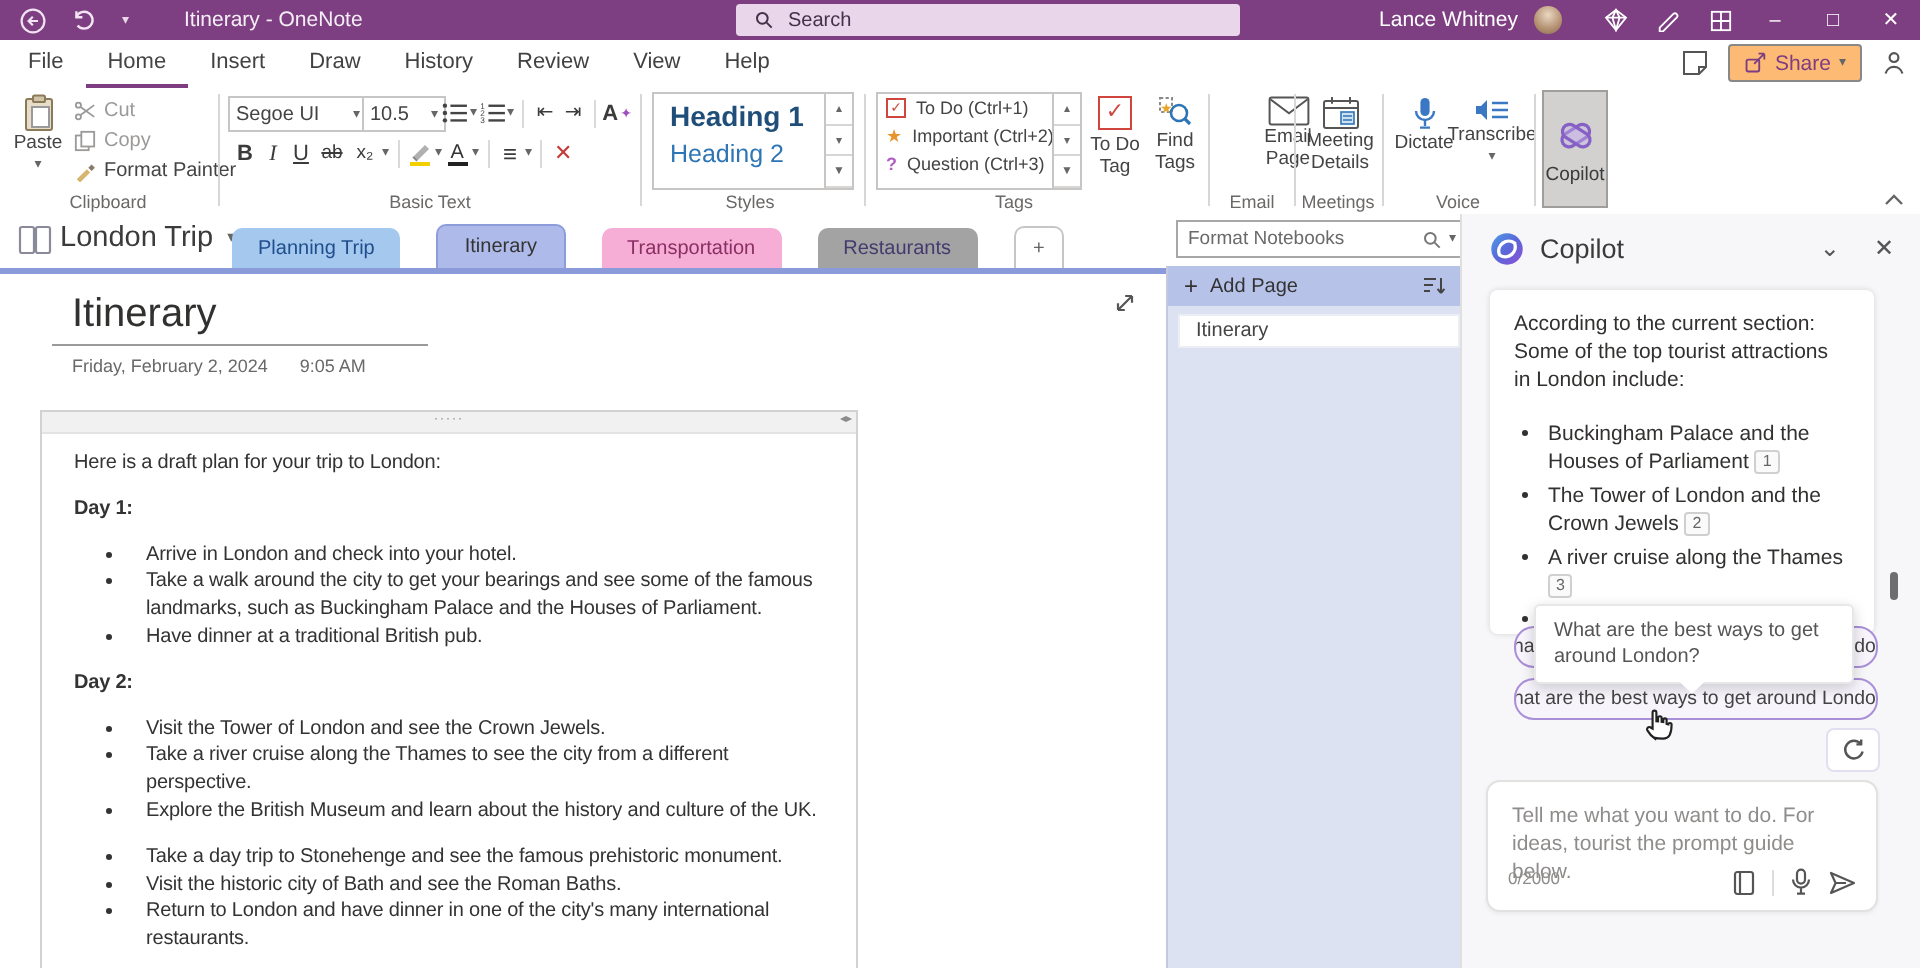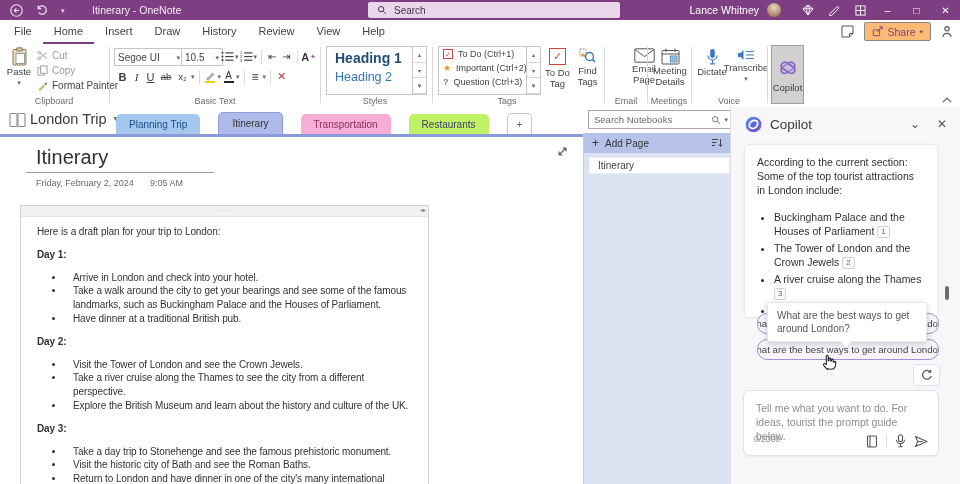--- a/index.html
+++ b/index.html
@@ -49,21 +49,21 @@
 
   
   .nbar{position:absolute;left:0;top:107px;width:730px;height:27px;background:#fff}
   .nbname{position:absolute;left:30px;top:4px;font-size:14.5px;color:#3b3b3b;display:flex;align-items:center;gap:7px}
   .nbname .caret{font-size:8px}
   .stabs{position:absolute;left:116px;bottom:0;display:flex;align-items:flex-end;gap:18px}
   .stab{height:20px;padding:0 13px;display:flex;align-items:center;font-size:10px;border-radius:5px 5px 0 0;white-space:nowrap}
   .stab.s0{background:#a5c8ee;color:#1f4e8c}
   .stab.s1{background:#aebbea;color:#333;border:1px solid #8d9cdb;border-bottom:none;height:21px}
   .stab.s2{background:#f6aed6;color:#8a2f63}
-  .stab.s3{background:#bef264;color:#443a6e}
+  .stab.s3{background:#a3a3a3;color:#443a6e}
   .stab.add{background:#fff;border:1px solid #c8c6c4;border-bottom:none;color:#666;padding:0 9px}
   .nbsearch{position:absolute;left:588px;top:3px;width:134px;height:17px;border:1px solid #a9a7a5;background:#fff;display:flex;align-items:center;justify-content:space-between;padding:0 5px;font-size:9.5px;color:#6a6a6a}
   .aline{position:absolute;left:0;top:134px;width:584px;height:3px;background:#8b9ad9}
 
   
   .content{position:absolute;left:0;top:137px;width:583px;height:347px;background:#fff}
   .pg-title{position:absolute;left:36px;top:9px;font-size:20px;color:#323130}
   .pg-rule{position:absolute;left:26px;top:35px;width:188px;height:1px;background:#9a9a9a}
   .pg-date{position:absolute;left:36px;top:41px;font-size:9px;color:#696969;display:flex;gap:16px}
   .outline{position:absolute;left:20px;top:68px;width:407px;height:281px;border:1px solid #d2d2d2;background:#fff}
@@ -418,21 +418,21 @@
     <span class="caret">▾</span>
   </div>
   <div class="stabs">
     <div class="stab s0">Planning Trip</div>
     <div class="stab s1">Itinerary</div>
     <div class="stab s2">Transportation</div>
     <div class="stab s3">Restaurants</div>
     <div class="stab add">+</div>
   </div>
   <div class="nbsearch">
-    <span>Search Notebooks</span>
+    <span>Format Notebooks</span>
     <span style="display:flex;align-items:center;gap:3px">
       <svg width="10" height="10" viewBox="0 0 12 12" fill="none" stroke="#777" stroke-width="1.2">
           <circle cx="5" cy="5" r="3.2"></circle>
           <path d="M7.6 7.6 10.6 10.6"></path>
         </svg>
       <span class="caret">▾</span>
     </span>
   </div>
 </div>
 <div class="aline"></div>
@@ -461,21 +461,20 @@
         <li>Arrive in London and check into your hotel.</li>
         <li>Take a walk around the city to get your bearings and see some of the famous landmarks, such as Buckingham Palace and the Houses of Parliament.</li>
         <li>Have dinner at a traditional British pub.</li>
       </ul>
       <p class="day-h">Day 2:</p>
       <ul>
         <li>Visit the Tower of London and see the Crown Jewels.</li>
         <li>Take a river cruise along the Thames to see the city from a different perspective.</li>
         <li>Explore the British Museum and learn about the history and culture of the UK.</li>
       </ul>
-      <p class="day-h">Day 3:</p>
       <ul>
         <li>Take a day trip to Stonehenge and see the famous prehistoric monument.</li>
         <li>Visit the historic city of Bath and see the Roman Baths.</li>
         <li>Return to London and have dinner in one of the city's many international restaurants.</li>
       </ul>
 
     </div>
   </div>
 </div>
 

